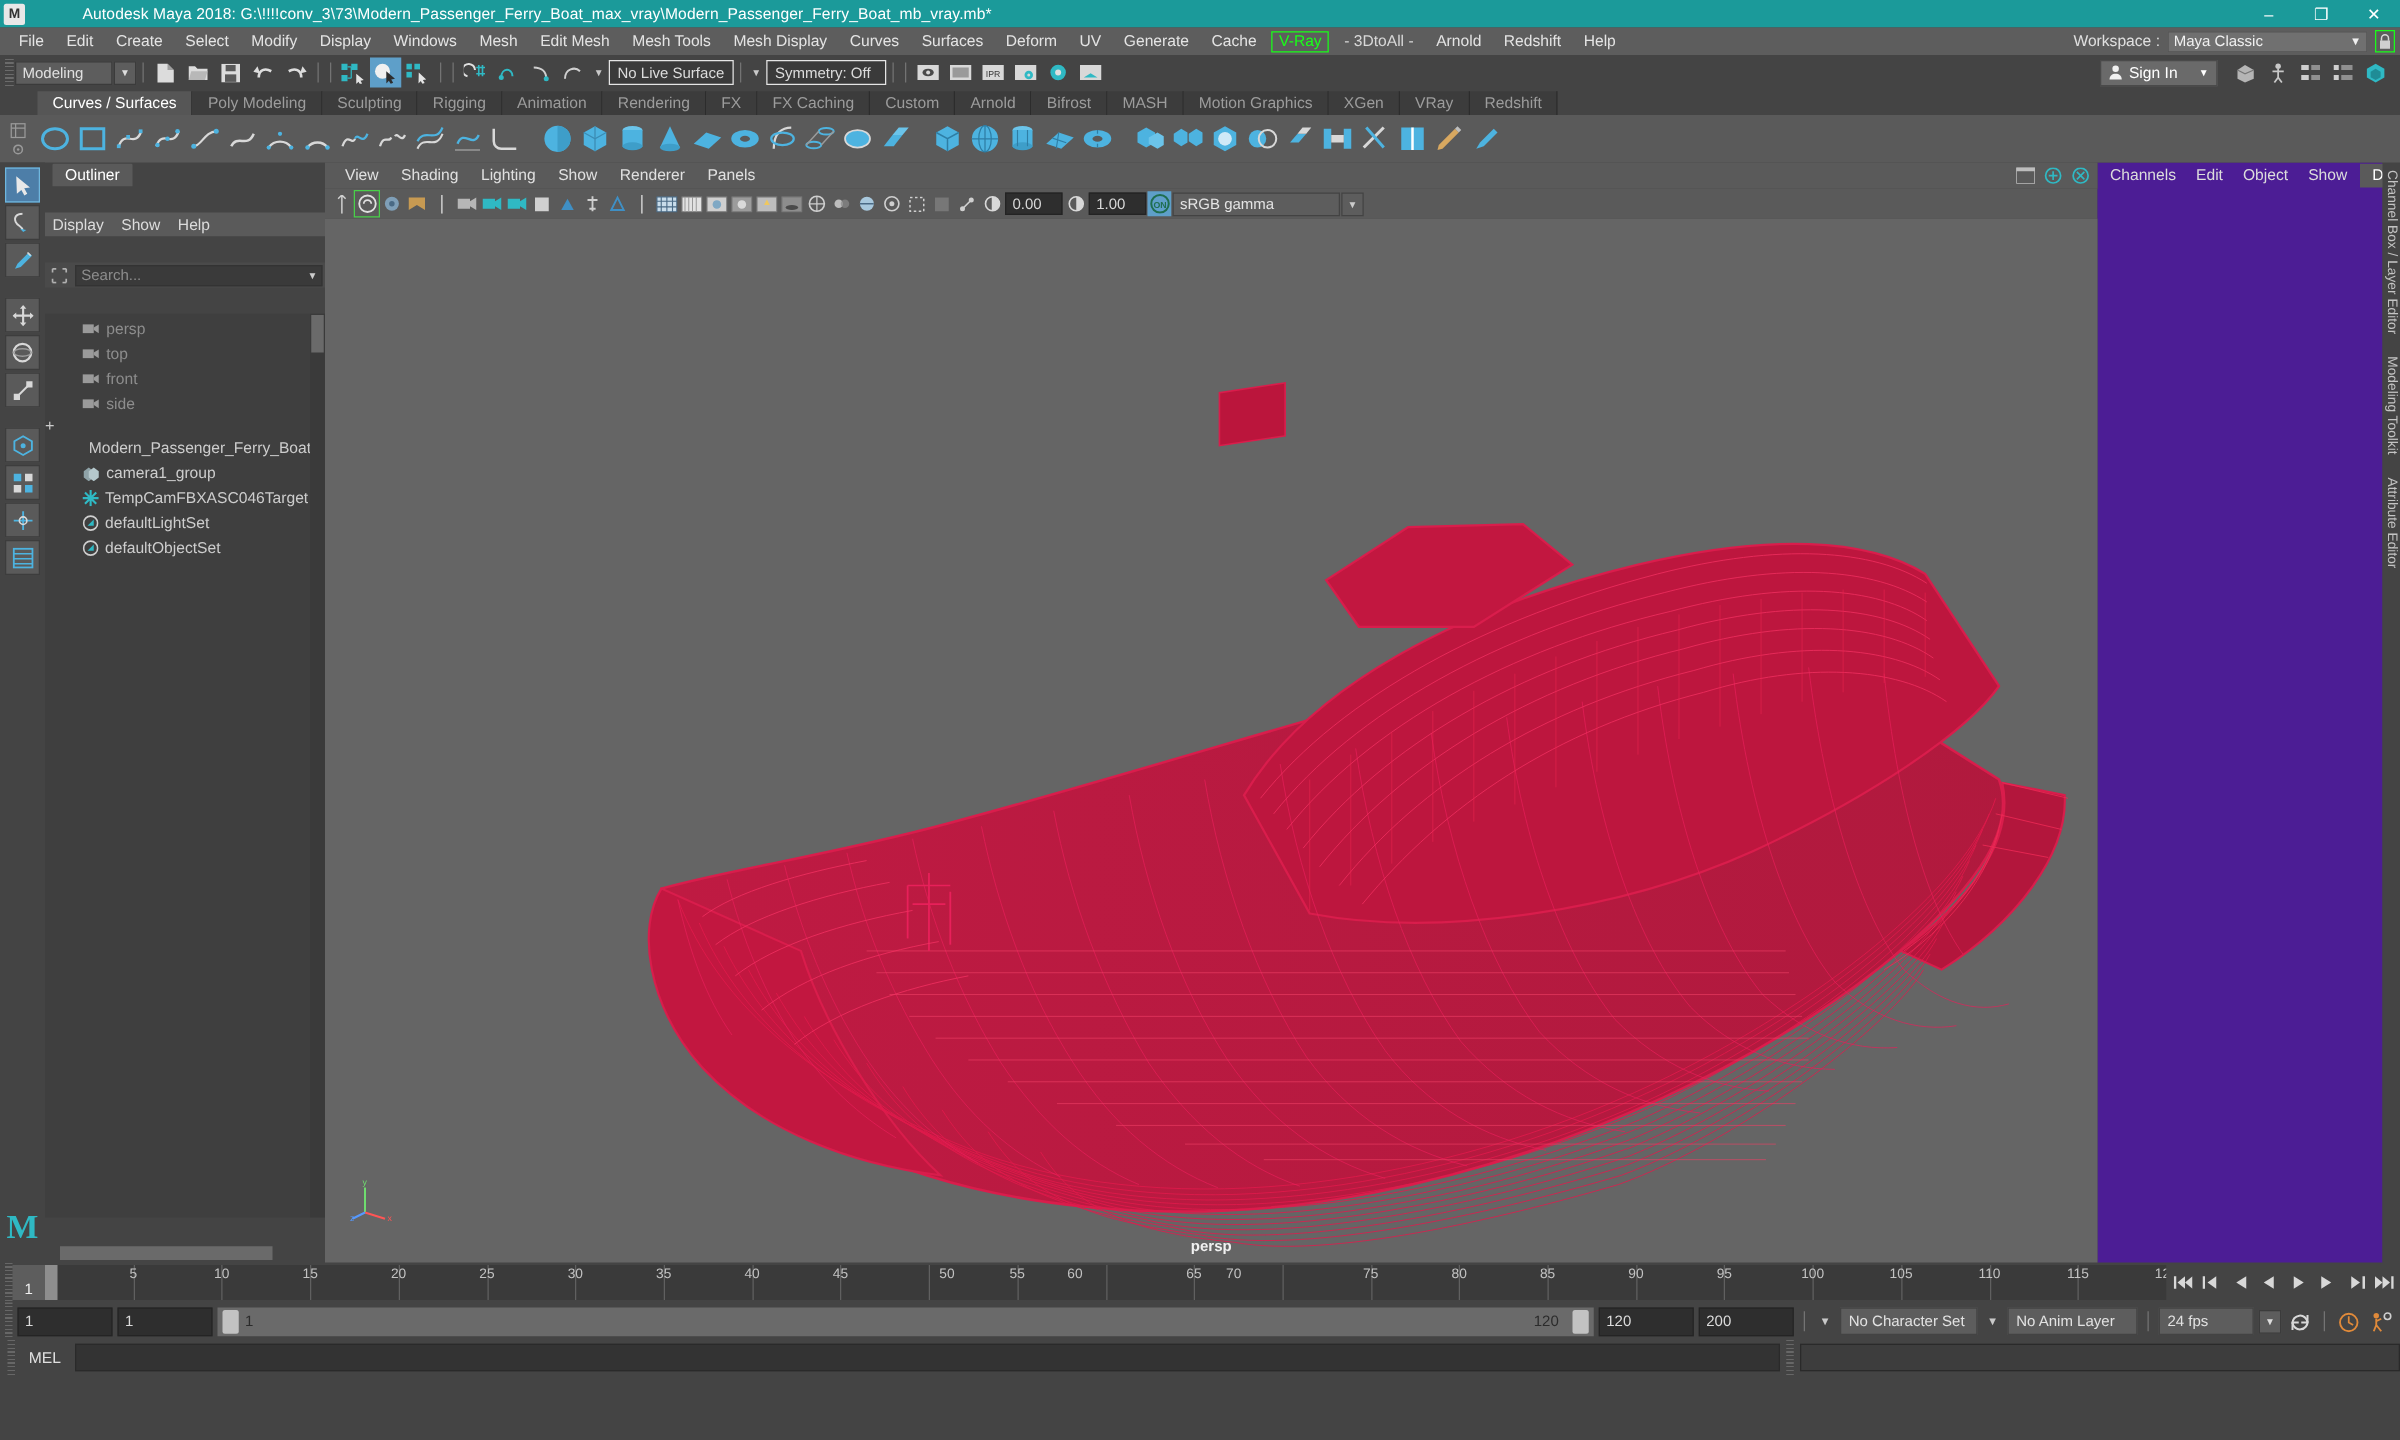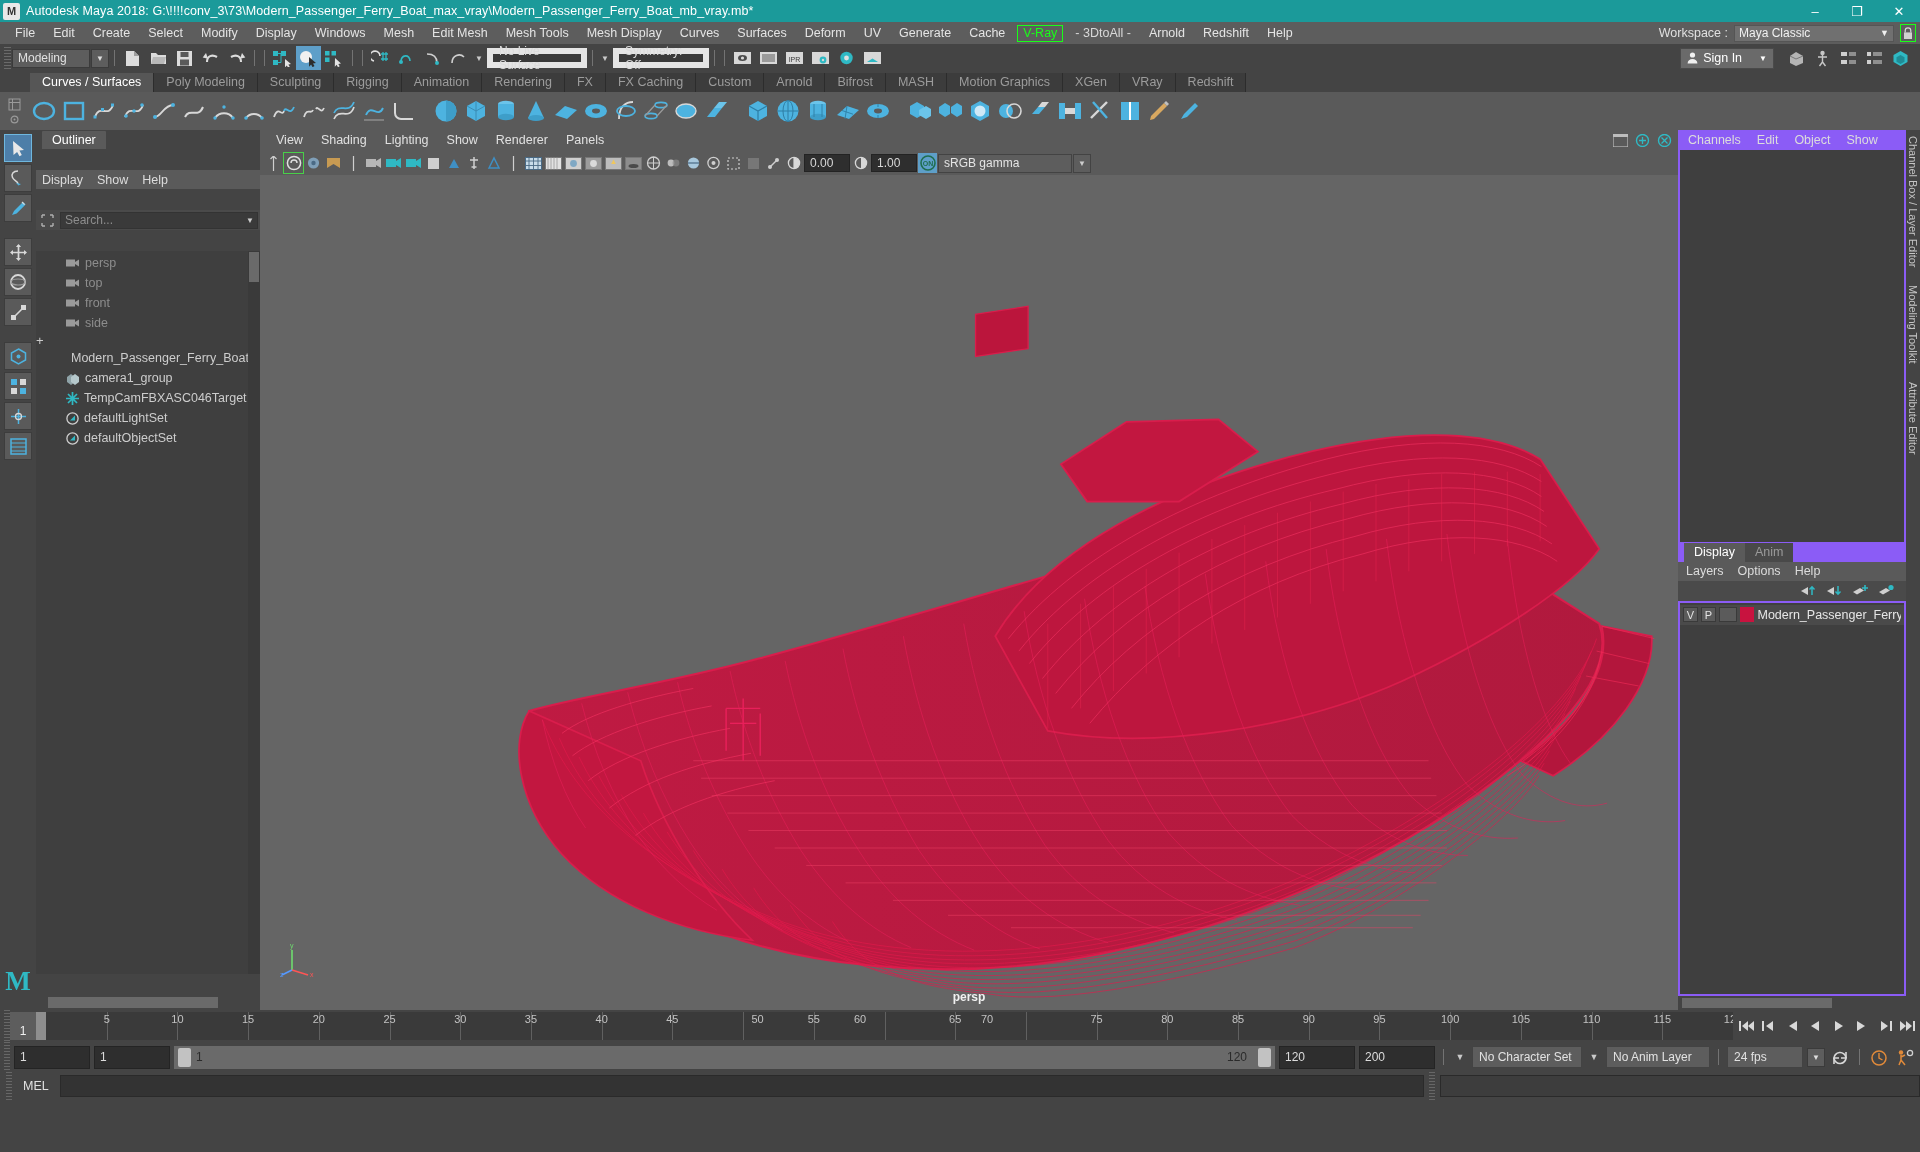--- a/index.html
+++ b/index.html
@@ -20,21 +20,21 @@
     display: flex; align-items: center;
     color: #ffffff; font-size: 12.5px;
     position: relative;
   }
   .title-logo {
     width: 17px; height: 17px; margin: 0 6px 0 3px;
     background: #e8e8e8; color: #333; border-radius: 2px;
     font-size: 11px; font-weight: bold;
     display: flex; align-items: center; justify-content: center;
   }
-  .title-text { white-space: nowrap; letter-spacing: .1px; }
+  .title-text { white-space: nowrap; letter-spacing: .1px; margin-left: 40px; }
   .win-btns { position: absolute; right: 0; top: 0; height: 22px; display: flex; }
   .win-btn {
     width: 42px; height: 22px; display: flex; align-items: center; justify-content: center;
     color: #fff; font-size: 13px;
   }
 
   
   .menubar {
     height: 22px; background: #5d5d5d;
     display: flex; align-items: center; padding-left: 6px;
@@ -76,21 +76,21 @@
     width: 18px; height: 19px; background: #5d5d5d; border: 1px solid #3b3b3b;
     display: flex; align-items: center; justify-content: center; font-size: 8px; color: #ddd;
   }
   .sep-bar { width: 9px; height: 20px; display: flex; align-items: center; justify-content: center; }
   .sep-bar::before { content: ""; width: 1px; height: 16px; background: #737373; }
   .tbtn {
     width: 25px; height: 24px; display: flex; align-items: center; justify-content: center;
   }
   .tbtn.active { background: #5e9fc9; }
   .field-live, .field-sym {
-    height: 20px; background: #3a3a3a; border: 6px solid #e5e5e5; color: #dcdcdc;
+    height: 20px; background: #3a3a3a; border: 1px solid #e5e5e5; color: #dcdcdc;
     font-size: 12px; display: flex; align-items: center; padding: 0 6px;
   }
   .field-live { width: 100px; }
   .field-sym { width: 96px; }
   .tri-down { width: 14px; text-align: center; font-size: 8px; color: #c9c9c9; }
   .signin {
     height: 21px; background: #6a6a6a; border: 1px solid #4a4a4a; display: flex;
     align-items: center; gap: 5px; padding: 0 6px; color: #ffffff; font-size: 12.5px;
   }
 
@@ -196,21 +196,21 @@
   .vp-canvas {
     flex: 1; background: #656565; position: relative; overflow: hidden;
   }
   .vp-label {
     position: absolute; bottom: 6px; left: 0; right: 0; text-align: center;
     font-size: 12px; color: #f0f0f0; font-weight: bold;
   }
   .axis-gizmo { position: absolute; left: 20px; bottom: 32px; width: 40px; height: 40px; }
 
   
-  .rightdock { width: 228px; background: #8b5cf6; display: flex; flex-direction: column; }
+  .rightdock { width: 228px; background: #4c1d95; display: flex; }
   .cb-tabrow { height: 20px; display: flex; align-items: center; gap: 16px; padding-left: 10px;
                font-size: 12.5px; color: #dcdcdc; }
   .cb-body { background: #3f3f3f; flex: 1; margin: 0 2px; }
   .layer-tabrow { height: 20px; display: flex; align-items: flex-end; padding-left: 6px; }
   .layer-tab { height: 19px; line-height: 19px; padding: 0 10px; font-size: 12.5px; }
   .layer-tab.active { background: #5a5a5a; color: #ffffff; }
   .layer-tab.inactive { background: #494949; color: #9a9a9a; }
   .layer-menu { height: 19px; background: #5a5a5a; display: flex; align-items: center;
                 gap: 14px; padding-left: 8px; font-size: 12.5px; color: #dcdcdc; }
   .layer-btnrow { height: 20px; background: #4a4a4a; display: flex; align-items: center;

